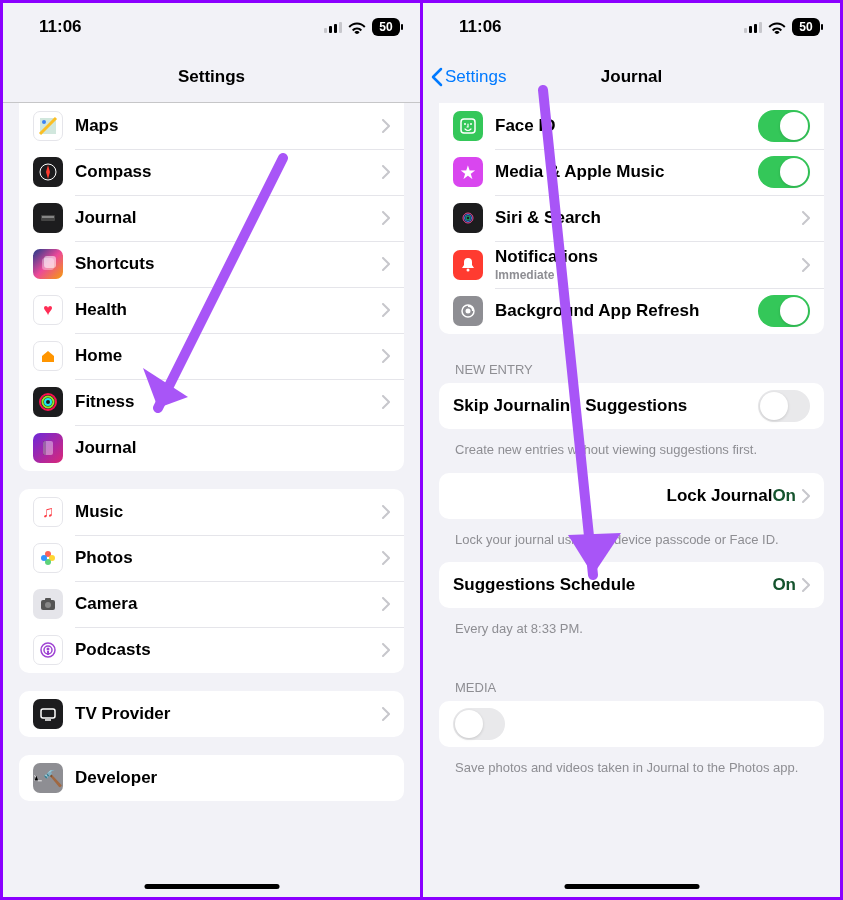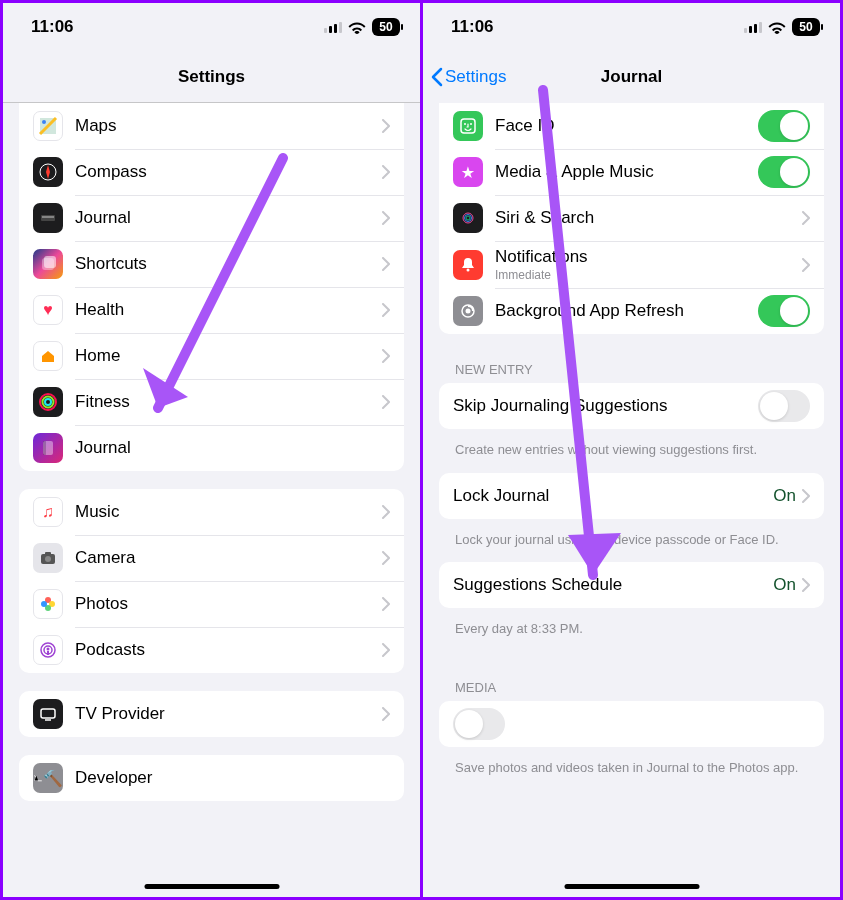--- a/index.html
+++ b/index.html
@@ -18,21 +18,21 @@
     position: relative;
     overflow: hidden;
     display: flex;
     flex-direction: column;
   }
   .status-bar {
     height: 48px;
     display: flex;
     justify-content: space-between;
     align-items: center;
-    padding: 0 20px 0 28px;
+    padding: 0 20px 0 36px;
     font-weight: 600;
     font-size: 17px;
     color: #000;
   }
   .status-right { display: flex; align-items: center; gap: 6px; }
   .signal-bars { display: flex; align-items: flex-end; gap: 2px; }
   .bar { width: 3px; background: #000; border-radius: 1px; }
   .bar.off { background: #c7c7cc; }
   .wifi-icon { width: 18px; height: 13px; }
   .battery-pill {
@@ -64,20 +64,21 @@
     display: flex; align-items: center; color: #007aff;
     font-size: 17px; cursor: pointer;
   }
   .nav-back svg { margin-right: 2px; }
   .scroll-area { flex: 1; overflow: hidden; position: relative; }
   .group {
     background: #fff;
     border-radius: 10px;
     margin: 0 16px 18px 16px;
     overflow: hidden;
+    font-weight: bold;
   }
   .group.flush-top { border-top-left-radius: 0; border-top-right-radius: 0; margin-top:0;}
   .row {
     display: flex;
     align-items: center;
     min-height: 46px;
     padding: 6px 14px 6px 14px;
     position: relative;
     cursor: pointer;
   }
@@ -293,45 +294,45 @@
       <div class="row">
           <div class="app-icon ic-music">♫</div>
           <div class="row-text">
             <div class="row-label">Music</div>
           </div>
           <svg class="chevron" width="8" height="14" viewBox="0 0 8 14">
             <path d="M1 1l6 6-6 6" stroke="currentColor" stroke-width="2" fill="none" stroke-linecap="round"></path>
           </svg>
         </div>
       <div class="row">
-          <div class="app-icon ic-camera">
-            <svg width="20" height="20" viewBox="0 0 20 20">
-              <rect x="3" y="6" width="14" height="10" rx="2" fill="#555"></rect>
-              <circle cx="10" cy="11" r="3" fill="#888"></circle>
-              <rect x="7" y="4" width="6" height="3" rx="1" fill="#555"></rect>
-            </svg>
-          </div>
-          <div class="row-text">
-            <div class="row-label">Camera</div>
-          </div>
-          <svg class="chevron" width="8" height="14" viewBox="0 0 8 14">
-            <path d="M1 1l6 6-6 6" stroke="currentColor" stroke-width="2" fill="none" stroke-linecap="round"></path>
-          </svg>
-        </div>
-      <div class="row">
           <div class="app-icon ic-photos">
             <svg width="20" height="20" viewBox="0 0 20 20">
               <circle cx="10" cy="6" r="3" fill="#ff3b30" opacity=".8"></circle>
               <circle cx="14" cy="10" r="3" fill="#ffcc00" opacity=".8"></circle>
               <circle cx="10" cy="14" r="3" fill="#34c759" opacity=".8"></circle>
               <circle cx="6" cy="10" r="3" fill="#007aff" opacity=".8"></circle>
             </svg>
           </div>
           <div class="row-text">
             <div class="row-label">Photos</div>
+          </div>
+          <svg class="chevron" width="8" height="14" viewBox="0 0 8 14">
+            <path d="M1 1l6 6-6 6" stroke="currentColor" stroke-width="2" fill="none" stroke-linecap="round"></path>
+          </svg>
+        </div>
+      <div class="row">
+          <div class="app-icon ic-camera">
+            <svg width="20" height="20" viewBox="0 0 20 20">
+              <rect x="3" y="6" width="14" height="10" rx="2" fill="#555"></rect>
+              <circle cx="10" cy="11" r="3" fill="#888"></circle>
+              <rect x="7" y="4" width="6" height="3" rx="1" fill="#555"></rect>
+            </svg>
+          </div>
+          <div class="row-text">
+            <div class="row-label">Camera</div>
           </div>
           <svg class="chevron" width="8" height="14" viewBox="0 0 8 14">
             <path d="M1 1l6 6-6 6" stroke="currentColor" stroke-width="2" fill="none" stroke-linecap="round"></path>
           </svg>
         </div>
       <div class="row">
           <div class="app-icon ic-podcasts">
             <svg width="20" height="20" viewBox="0 0 20 20">
               <circle cx="10" cy="10" r="7" fill="none" stroke="#9f44d3" stroke-width="1.5"></circle>
               <circle cx="10" cy="10" r="4" fill="none" stroke="#9f44d3" stroke-width="1.5"></circle>
@@ -505,21 +506,21 @@
           <div class="row-text">
             <div class="row-label">Skip Journaling Suggestions</div>
           </div>
           <div class="toggle">
             <div class="knob"></div>
           </div>
         </div>
     </div>
     <div class="section-footer">Create new entries without viewing suggestions first.</div>
 
-    <div class="group" style="margin-bottom:6px;">
+    <div class="group" style="margin-bottom:6px;text-align:right;">
       <div class="row no-icon">
           <div class="row-text">
             <div class="row-label">Lock Journal</div>
           </div>
           <span class="row-value">On</span>
           <svg class="chevron" width="8" height="14" viewBox="0 0 8 14">
             <path d="M1 1l6 6-6 6" stroke="currentColor" stroke-width="2" fill="none" stroke-linecap="round"></path>
           </svg>
         </div>
     </div>

